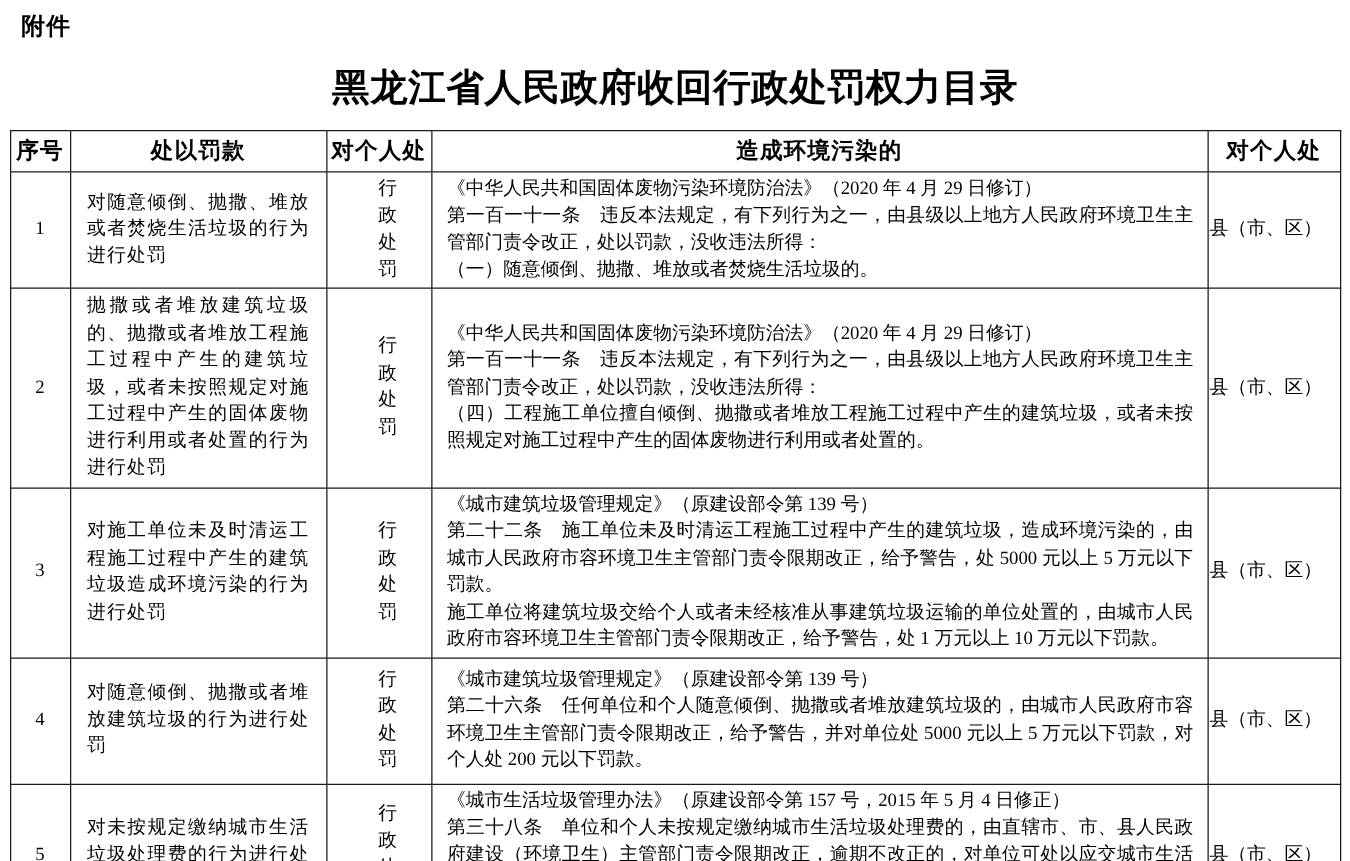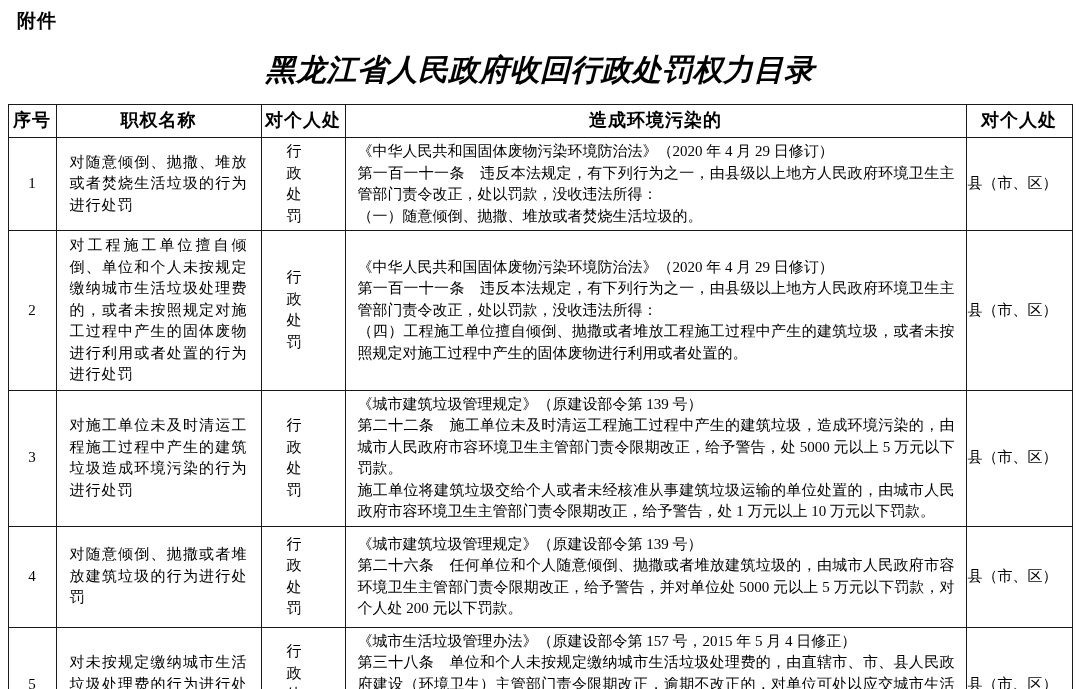--- a/index.html
+++ b/index.html
@@ -29,21 +29,20 @@
     letter-spacing: 1px;
   }
   .doc-title {
     font-family: "Liberation Sans", "DejaVu Sans", sans-serif;
     font-weight: 700;
     font-size: 30px;
     text-align: center;
     margin-top: 16px;
     margin-bottom: 13px;
     letter-spacing: 0.5px;
-    font-style: italic;
   }
   table.powers {
     border-collapse: collapse;
     table-layout: fixed;
     margin: 0 auto;
     width: 1064px;
   }
   table.powers col.c-no    { width: 48px;  }
   table.powers col.c-name  { width: 205px; }
   table.powers col.c-type  { width: 84px;  }
@@ -78,21 +77,21 @@
     text-align: justify;
     text-justify: inter-character;
     letter-spacing: 1px;
   }
   td.cell-type {
     text-align: center;
   }
   td.cell-type .type-wrap {
     display: inline-block;
     width: 2.2em;
-    text-align: left;
+    text-align: right;
     letter-spacing: 2px;
   }
   td.cell-basis {
     padding: 3px 11px 3px 12px;
     text-align: justify;
     text-justify: inter-character;
     white-space: pre-line;
   }
   td.cell-level {
     text-align: left;
@@ -112,40 +111,40 @@
     <colgroup>
       <col class="c-no">
         <col class="c-name">
         <col class="c-type">
         <col class="c-basis">
         <col class="c-level">
     </colgroup>
     <thead>
       <tr>
         <th>序号</th>
-        <th>职权名称</th>
+        <th>处以罚款</th>
         <th>对个人处</th>
         <th>造成环境污染的</th>
         <th>对个人处</th>
       </tr>
     </thead>
     <tbody id="powers-body">
     <tr>
       <td class="cell-no">1</td>
       <td class="cell-name">对随意倾倒、抛撒、堆放或者焚烧生活垃圾的行为进行处罚</td>
       <td class="cell-type"><span class="type-wrap">行政处罚</span></td>
       <td class="cell-basis">《中华人民共和国固体废物污染环境防治法》（2020 年 4 月 29 日修订）
 第一百一十一条　违反本法规定，有下列行为之一，由县级以上地方人民政府环境卫生主管部门责令改正，处以罚款，没收违法所得：
 （一）随意倾倒、抛撒、堆放或者焚烧生活垃圾的。</td>
       <td class="cell-level">县（市、区）</td>
     </tr>
 
     <tr>
       <td class="cell-no">2</td>
-      <td class="cell-name">对工程施工单位擅自倾倒、单位和个人未按规定缴纳城市生活垃圾处理费的，或者未按照规定对施工过程中产生的固体废物进行利用或者处置的行为进行处罚</td>
+      <td class="cell-name">抛撒或者堆放建筑垃圾的、抛撒或者堆放工程施工过程中产生的建筑垃圾，或者未按照规定对施工过程中产生的固体废物进行利用或者处置的行为进行处罚</td>
       <td class="cell-type"><span class="type-wrap">行政处罚</span></td>
       <td class="cell-basis">《中华人民共和国固体废物污染环境防治法》（2020 年 4 月 29 日修订）
 第一百一十一条　违反本法规定，有下列行为之一，由县级以上地方人民政府环境卫生主管部门责令改正，处以罚款，没收违法所得：
 （四）工程施工单位擅自倾倒、抛撒或者堆放工程施工过程中产生的建筑垃圾，或者未按照规定对施工过程中产生的固体废物进行利用或者处置的。</td>
       <td class="cell-level">县（市、区）</td>
     </tr>
 
     <tr>
       <td class="cell-no">3</td>
       <td class="cell-name">对施工单位未及时清运工程施工过程中产生的建筑垃圾造成环境污染的行为进行处罚</td>

